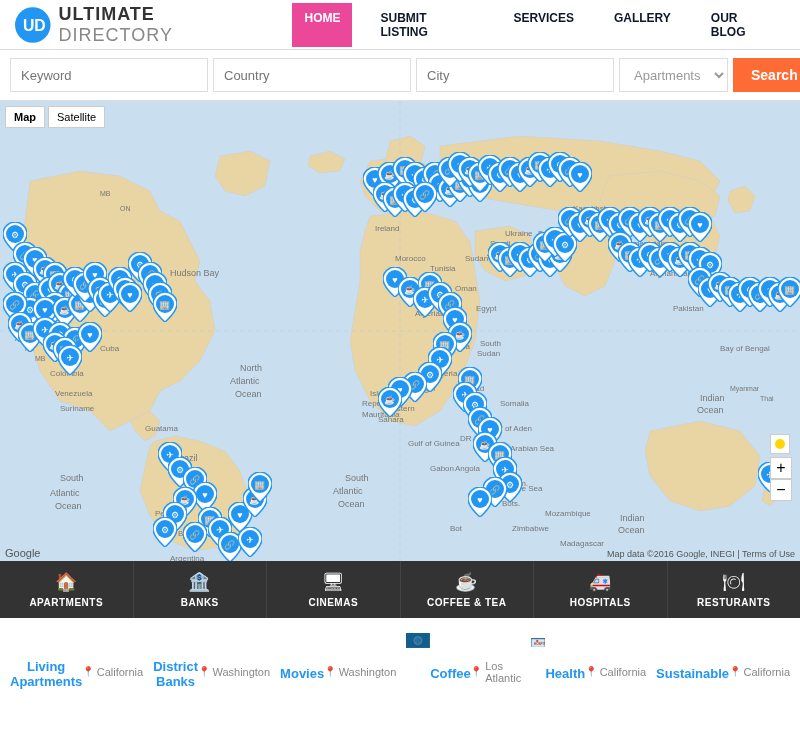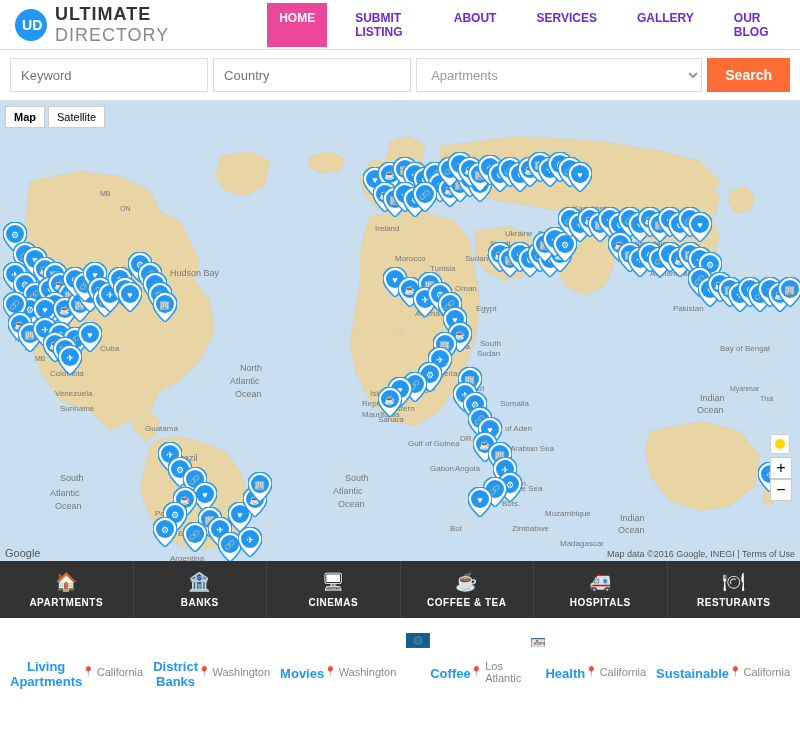--- a/index.html
+++ b/index.html
@@ -8,21 +8,21 @@
     
     .header { display: flex; align-items: center; background: #fff; padding: 8px 15px; border-bottom: 1px solid #ddd; height: 50px; }
     .logo { display: flex; align-items: center; gap: 8px; }
     .logo-icon { width: 36px; height: 36px; }
     .logo-text { font-size: 18px; font-weight: bold; color: #333; letter-spacing: 1px; }
     .logo-text span.ultimate { font-weight: 900; color: #333; }
     .logo-text span.directory { color: #888; font-weight: 400; }
     .nav { display: flex; margin-left: 20px; }
     .nav-item { padding: 8px 12px; font-size: 12px; font-weight: bold; color: #fff; cursor: pointer; text-transform: uppercase; text-decoration: none; }
     .nav-item.active { background: #ec4899; }
-    .nav-item:not(.active) { color: #6d28d9; background: transparent; margin-left: 16px; }
+    .nav-item:not(.active) { color: #0f172a; background: transparent; margin-left: 16px; }
 
     
     .search-bar { display: flex; align-items: center; padding: 8px 10px; background: #fff; border-bottom: 1px solid #ddd; gap: 5px; }
     .search-input { border: 1px solid #ddd; padding: 6px 10px; font-size: 13px; color: #999; flex: 1; outline: none; height: 34px; }
     .search-select { border: 1px solid #ddd; padding: 6px 10px; font-size: 13px; color: #999; flex: 1.5; outline: none; height: 34px; background: #fff; }
     .search-btn { background: #FF6B35; color: #fff; border: none; padding: 6px 18px; font-size: 14px; font-weight: bold; cursor: pointer; height: 34px; }
 
     
     .map-container { position: relative; width: 800px; height: 460px; overflow: hidden; background: #d4e9f7; }
     .map-controls { position: absolute; top: 5px; left: 5px; display: flex; gap: 3px; }
@@ -61,30 +61,30 @@
       <text x="8" y="24" font-size="16" font-weight="bold" fill="white" font-family="Arial">UD</text>
     </svg>
     <div class="logo-text">
       <span class="ultimate">ULTIMATE</span>
       <span class="directory">DIRECTORY</span>
     </div>
   </div>
   <nav class="nav" id="main-nav">
       <a class="nav-item active" href="#">HOME</a>
       <a class="nav-item" href="#">SUBMIT LISTING</a>
-      <a class="nav-item" href="#">ABOUT</a>
       <a class="nav-item" href="#">SERVICES</a>
       <a class="nav-item" href="#">GALLERY</a>
       <a class="nav-item" href="#">OUR BLOG</a>
     </nav>
 </div>
 
 <div class="search-bar">
   <input class="search-input" type="text" placeholder="Keyword" style="">
   <input class="search-input" type="text" placeholder="Country" style="">
+  <input class="search-input" type="text" placeholder="City" style="">
   <select class="search-select">
     <option>Apartments</option>
   </select>
   <button class="search-btn">Search</button>
 </div>
 
 <div class="map-container">
   
   <svg class="world-map-svg" viewBox="0 0 800 460" xmlns="http://www.w3.org/2000/svg">
 

